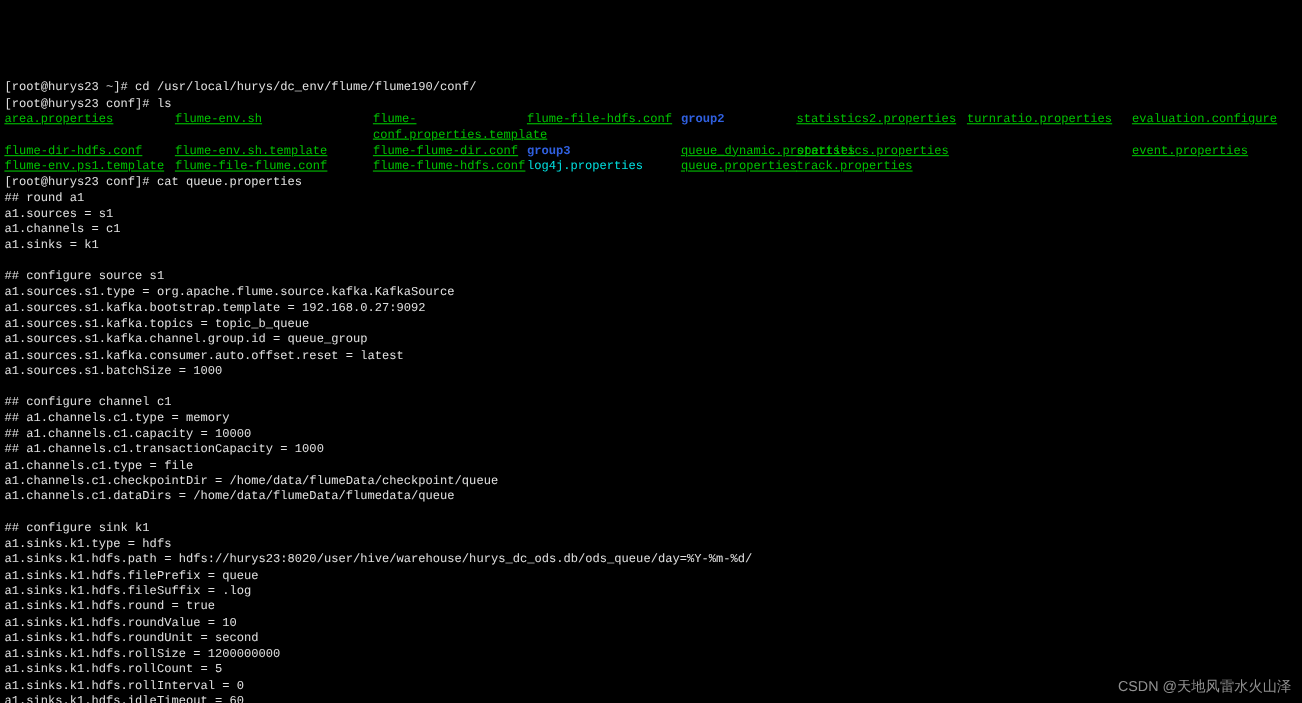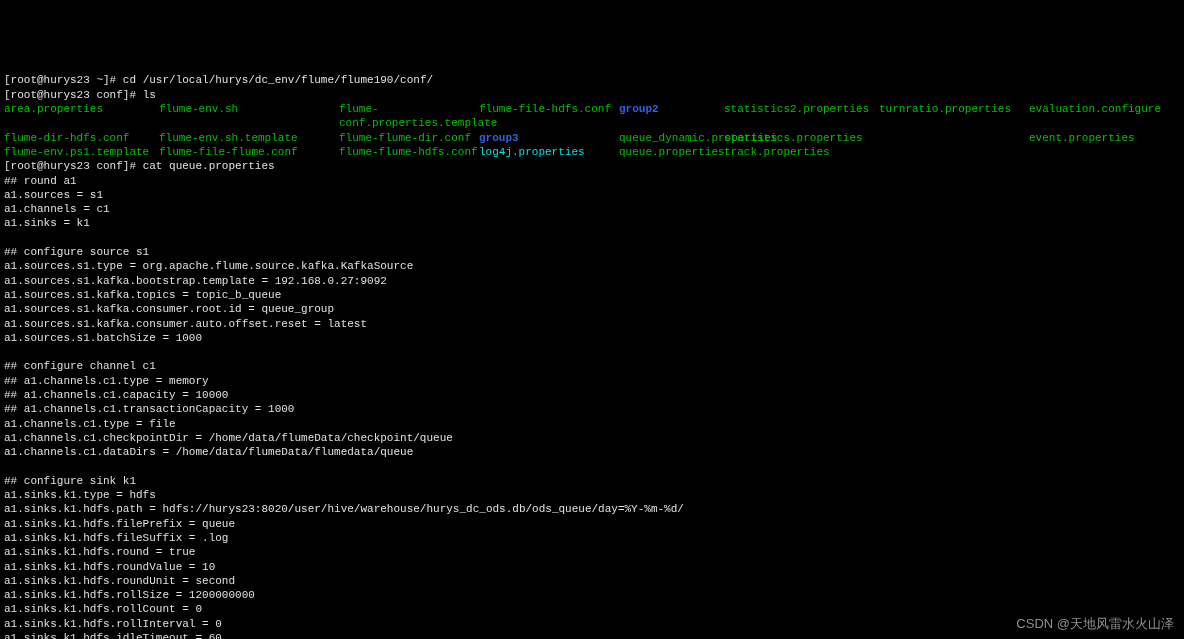--- a/index.html
+++ b/index.html
@@ -25,20 +25,21 @@
       text-align: center;
     }
     .ls-grid {
       display: grid;
       grid-template-columns: 155px 180px 140px 140px 105px 155px 150px auto;
       column-gap: 0;
       white-space: normal;
     }
     .file-green {
       color: #00c200;
+      text-decoration: underline;
     }
     .file-light {
       color: #00e0e0;
     }
     .dir-blue {
       color: #3060e0;
       font-weight: bold;
     }
     .watermark {
       position: absolute;
@@ -84,42 +85,42 @@
 </div><span class="prompt"><span>[root@hurys23 conf]# </span><span>cat queue.properties</span></span>
 <span>## round a1</span>
 <span>a1.sources = s1</span>
 <span>a1.channels = c1</span>
 <span>a1.sinks = k1</span>
 <span></span>
 <span>## configure source s1</span>
 <span>a1.sources.s1.type = org.apache.flume.source.kafka.KafkaSource</span>
 <span>a1.sources.s1.kafka.bootstrap.template = 192.168.0.27:9092</span>
 <span>a1.sources.s1.kafka.topics = topic_b_queue</span>
-<span>a1.sources.s1.kafka.consumer.root.id = queue_group</span>
+<span>a1.sources.s1.kafka.channel.group.id = queue_group</span>
 <span>a1.sources.s1.kafka.consumer.auto.offset.reset = latest</span>
 <span>a1.sources.s1.batchSize = 1000</span>
 <span></span>
 <span>## configure channel c1</span>
 <span>## a1.channels.c1.type = memory</span>
 <span>## a1.channels.c1.capacity = 10000</span>
 <span>## a1.channels.c1.transactionCapacity = 1000</span>
 <span>a1.channels.c1.type = file</span>
 <span>a1.channels.c1.checkpointDir = /home/data/flumeData/checkpoint/queue</span>
 <span>a1.channels.c1.dataDirs = /home/data/flumeData/flumedata/queue</span>
 <span></span>
 <span>## configure sink k1</span>
 <span>a1.sinks.k1.type = hdfs</span>
 <span>a1.sinks.k1.hdfs.path = hdfs://hurys23:8020/user/hive/warehouse/hurys_dc_ods.db/ods_queue/day=%Y-%m-%d/</span>
 <span>a1.sinks.k1.hdfs.filePrefix = queue</span>
 <span>a1.sinks.k1.hdfs.fileSuffix = .log</span>
 <span>a1.sinks.k1.hdfs.round = true</span>
 <span>a1.sinks.k1.hdfs.roundValue = 10</span>
 <span>a1.sinks.k1.hdfs.roundUnit = second</span>
 <span>a1.sinks.k1.hdfs.rollSize = 1200000000</span>
-<span>a1.sinks.k1.hdfs.rollCount = 0</span>
+<span>a1.sinks.k1.hdfs.rollCount = 5</span>
 <span>a1.sinks.k1.hdfs.rollInterval = 0</span>
 <span>a1.sinks.k1.hdfs.idleTimeout = 60</span>
 
 <span></span>
 
 
 <span></span>
 
 
 

